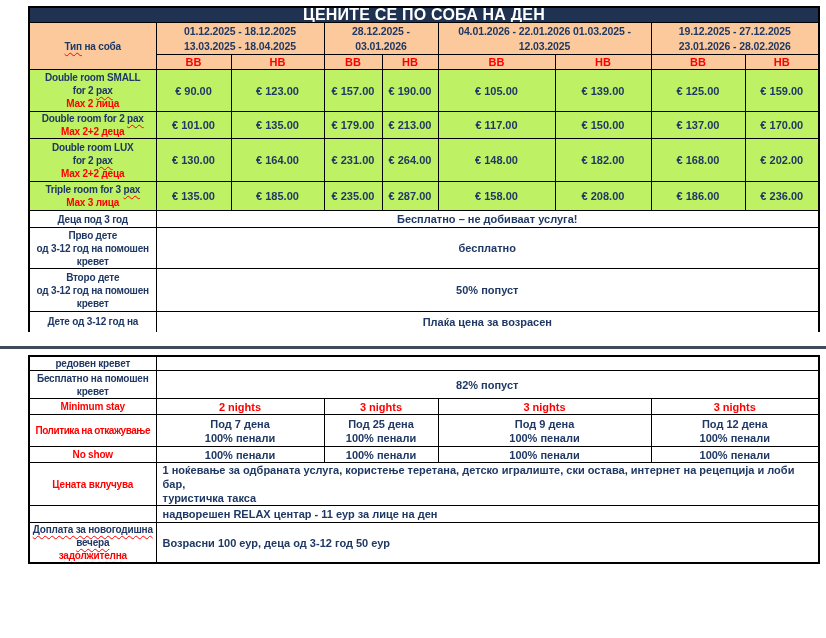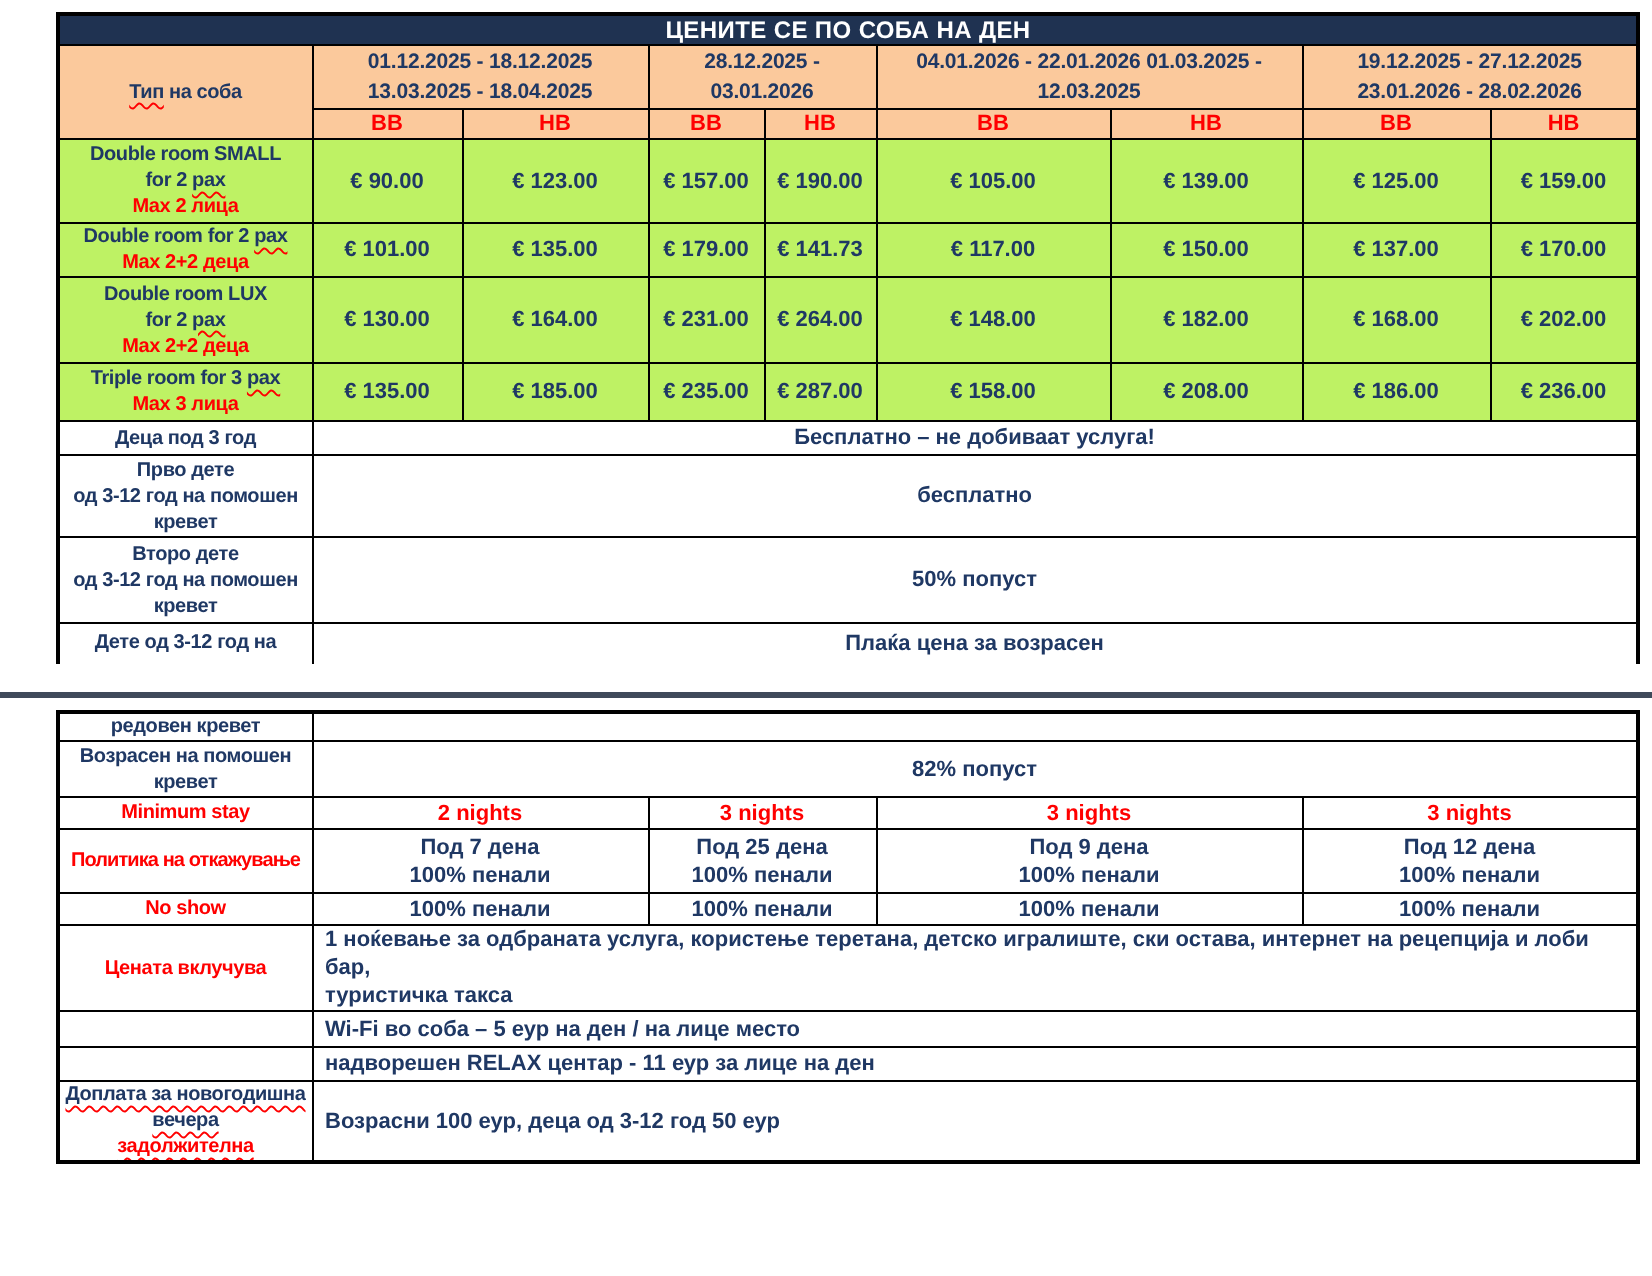--- a/index.html
+++ b/index.html
@@ -5,21 +5,21 @@
   html,body{margin:0;padding:0;background:#ffffff;}
   .page{position:relative;width:826px;height:638px;background:#ffffff;overflow:hidden;
         font-family:"Liberation Sans",sans-serif;}
   table.rates{position:absolute;left:28px;border-collapse:collapse;table-layout:fixed;
         border:2px solid #000;}
   #t1{top:6px;width:790px;border-bottom:none;}
   #t2{top:355px;width:790px;}
   td{border:1px solid #000;text-align:center;vertical-align:middle;
      font-weight:bold;color:#1f3864;font-size:11px;line-height:14px;padding:0 2px;
      overflow:hidden;}
-  .title-bar{background:#1f3251;color:#ffffff;font-size:12px;letter-spacing:.2px;}
+  .title-bar{background:#1f3251;color:#ffffff;font-size:16px;letter-spacing:.2px;}
   .peach{background:#fbc99c;}
   .green{background:#bef264;}
   .red, .redtxt{color:#ff0000;}
   .lab{font-size:10px;line-height:13px;letter-spacing:-0.2px;}
   .tight{letter-spacing:-0.45px;}
   .left{text-align:left;padding-left:6px;}
   .date{font-size:10.5px;line-height:15px;letter-spacing:-0.1px;white-space:nowrap;margin-left:16px;}
   .sq{text-decoration-line:underline;text-decoration-style:wavy;
       text-decoration-color:#ff0000;text-decoration-thickness:1px;text-underline-offset:2px;}
   tr.cut td{border-bottom:none;}
@@ -72,21 +72,21 @@
       <td class="green">€ 105.00</td>
       <td class="green">€ 139.00</td>
       <td class="green">€ 125.00</td>
       <td class="green">€ 159.00</td>
     </tr>
     <tr style="height:27px">
       <td class="green lab"><span>Double room for 2 </span><span class="sq">pax</span><br><span class="red">Max 2+2 деца</span></td>
       <td class="green">€ 101.00</td>
       <td class="green">€ 135.00</td>
       <td class="green">€ 179.00</td>
-      <td class="green">€ 141.73</td>
+      <td class="green">€ 213.00</td>
       <td class="green">€ 117.00</td>
       <td class="green">€ 150.00</td>
       <td class="green">€ 137.00</td>
       <td class="green">€ 170.00</td>
     </tr>
     <tr style="height:43px">
       <td class="green lab"><span>Double room LUX</span><br><span>for 2 </span><span class="sq">pax</span><br><span class="red">Max 2+2 деца</span></td>
       <td class="green">€ 130.00</td>
       <td class="green">€ 164.00</td>
       <td class="green">€ 231.00</td>
@@ -135,21 +135,21 @@
         <col style="width:114px">
       <col style="width:213px">
         <col style="width:168px">
     </colgroup>
     <tbody>
         <tr style="height:14px">
       <td class="lab">редовен кревет</td>
       <td colspan="4"></td>
     </tr>
     <tr style="height:28px">
-      <td class="lab"><span>Возрасен на помошен</span><br><span>кревет</span></td>
+      <td class="lab"><span>Бесплатно на помошен</span><br><span>кревет</span></td>
       <td colspan="4">82% попуст</td>
     </tr>
     <tr style="height:16px">
       <td class="lab redtxt">Minimum stay</td>
       <td class="redtxt">2 nights</td>
       <td class="redtxt">3 nights</td>
       <td class="redtxt">3 nights</td>
       <td class="redtxt">3 nights</td>
     </tr>
     <tr style="height:32px">
@@ -163,24 +163,20 @@
       <td class="lab redtxt">No show</td>
       <td>100% пенали</td>
       <td>100% пенали</td>
       <td>100% пенали</td>
       <td>100% пенали</td>
     </tr>
     <tr style="height:26px">
       <td class="lab redtxt">Цената вклучува</td>
       <td colspan="4" class="left"><span>1 ноќевање за одбраната  услуга, користење теретана, детско игралиште, ски остава, интернет на рецепција и лоби бар,</span><br><span>туристичка такса</span></td>
     </tr>
-    <tr style="height:18px">
-      <td class="lab"></td>
-      <td colspan="4" class="left">Wi-Fi во соба – 5 еур на ден / на лице место</td>
-    </tr>
     <tr style="height:17px">
       <td class="lab"></td>
       <td colspan="4" class="left">надворешен RELAX центар - 11 еур за лице на ден</td>
     </tr>
     <tr style="height:40px">
       <td class="lab"><span class="sq">Доплата за новогодишна</span><br><span class="sq">вечера</span><br><span class="sq red">задолжителна</span></td>
       <td colspan="4" class="left">Возрасни 100 еур, деца од 3-12 год 50 еур</td>
     </tr>
   </tbody>
     </table>

